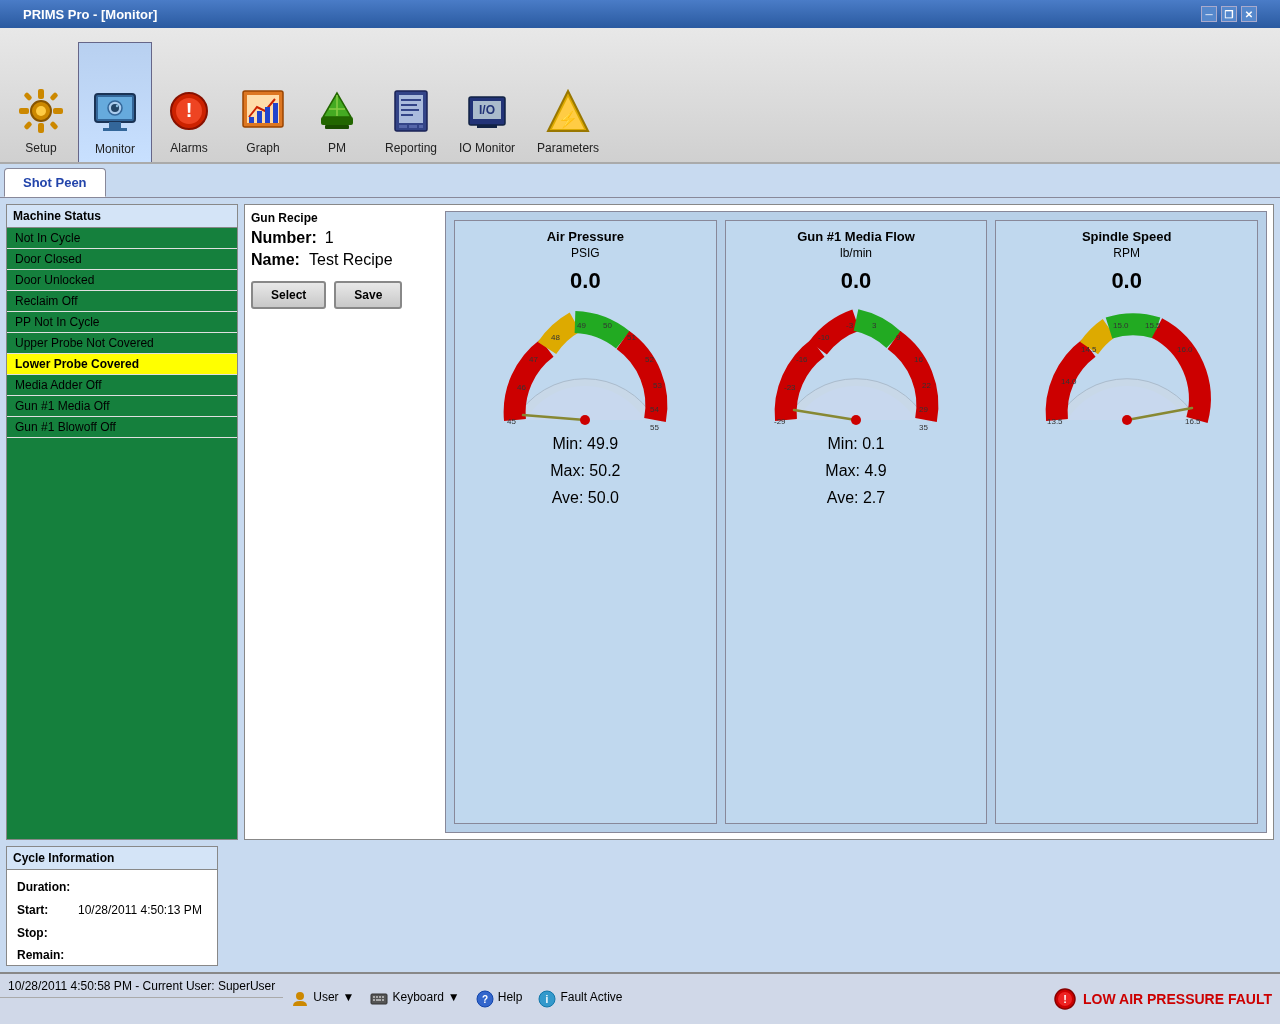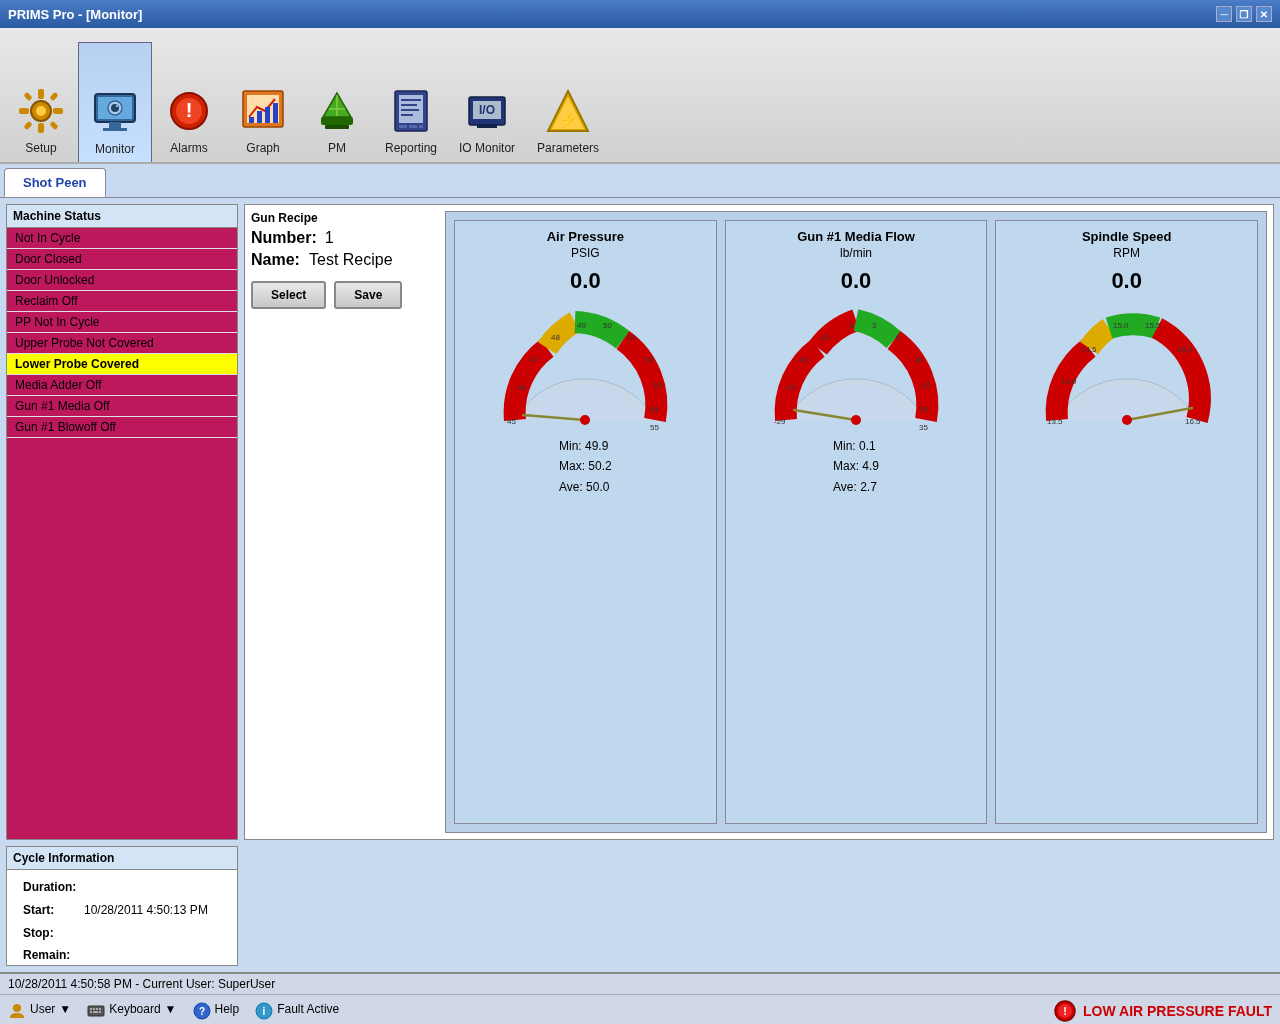--- a/index.html
+++ b/index.html
@@ -6,21 +6,21 @@
     body { font-family: 'Segoe UI', Tahoma, Arial, sans-serif; font-size: 12px; background: #d4e4f7; overflow: hidden; width: 1280px; height: 1024px; display: flex; flex-direction: column; }
 
     
     #title-bar {
       background: linear-gradient(to bottom, #4a7cc7, #2a5aa0);
       color: white;
       height: 28px;
       display: flex;
       align-items: center;
       justify-content: space-between;
-      padding: 0 8px;
+      padding: 0 23px;
       font-size: 13px;
       font-weight: bold;
     }
     #title-bar-controls { display: flex; gap: 4px; }
     #title-bar-controls span {
       width: 16px; height: 16px; background: #5588cc; border: 1px solid #aac; display: flex; align-items: center; justify-content: center; font-size: 10px; cursor: pointer; color: #fff;
     }
 
     
     #toolbar {
@@ -76,21 +76,21 @@
       flex-direction: column;
       flex: 1;
       padding: 6px;
       gap: 6px;
     }
 
     #top-row { display: flex; gap: 6px; flex: 1; }
 
     
     #machine-status {
-      background: #be185d;
+      background: #15803d;
       border: 1px solid #888;
       width: 232px;
       min-width: 232px;
       display: flex;
       flex-direction: column;
     }
     #machine-status-title {
       font-weight: bold; font-size: 12px; color: #000; padding: 4px 6px; background: #d4e4f7;
       border-bottom: 1px solid #888;
     }
@@ -156,45 +156,45 @@
       flex-direction: column;
       align-items: center;
       background: #c0d8ee;
       border: 1px solid #889;
       padding: 8px;
     }
     .gauge-title { font-size: 13px; font-weight: bold; text-align: center; margin-bottom: 2px; }
     .gauge-subtitle { font-size: 12px; text-align: center; margin-bottom: 8px; }
     .gauge-value { font-size: 22px; font-weight: bold; margin-bottom: 6px; }
     .gauge-svg { width: 180px; height: 130px; }
-    .gauge-stats { font-size: 12px; margin-top: 6px; text-align: left; line-height: 1.7; }
+    .gauge-stats { font-size: 16px; text-align: center; line-height: 1.7; }
 
     
     #cycle-info {
       background: white;
       border: 1px solid #888;
-      width: 232px;
+      width: 212px;
       display: flex;
       flex-direction: column;
       max-height: 120px;
     }
     #cycle-info-title { font-weight: bold; font-size: 12px; padding: 4px 6px; background: #d4e4f7; border-bottom: 1px solid #888; }
-    #cycle-info-content { padding: 6px 16px; font-size: 12px; line-height: 1.9; }
+    #cycle-info-content { padding: 6px 10px; font-size: 12px; line-height: 1.9; }
     .cycle-row { display: flex; gap: 6px; }
     .cycle-label { font-weight: bold; min-width: 55px; }
 
     #bottom-row { display: flex; gap: 6px; }
 
     
     #status-bar {
       background: #d0d8e8;
       border-top: 2px solid #888;
       height: 52px;
       display: flex;
-      flex-direction: column;
+      flex-direction: row;
     }
     #status-top {
       padding: 3px 8px; font-size: 12px; color: #000; border-bottom: 1px solid #aaa; height: 24px; display: flex; align-items: center;
     }
     #status-bottom {
       display: flex; align-items: center; justify-content: space-between; padding: 4px 8px; flex: 1;
     }
     #status-left { display: flex; gap: 16px; align-items: center; }
     .status-btn {
       display: flex; align-items: flex-start; gap: 4px; cursor: pointer; font-size: 12px; color: #000;

